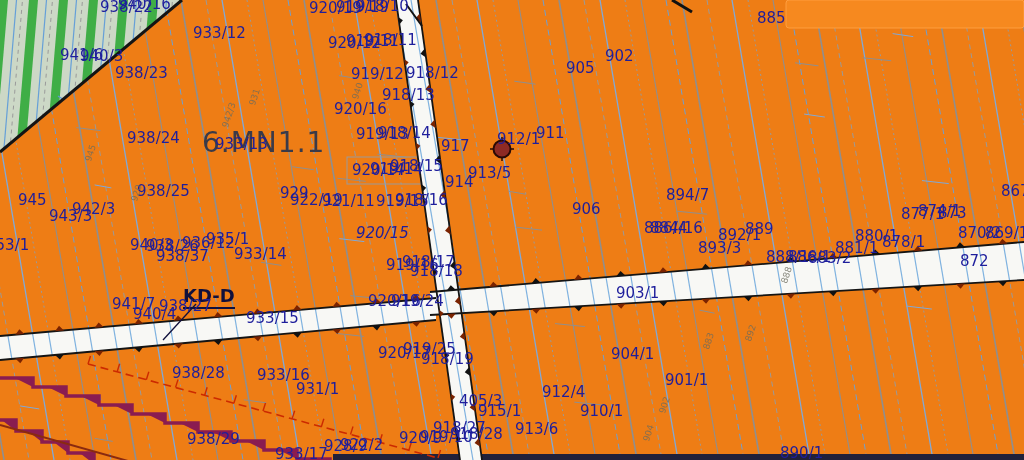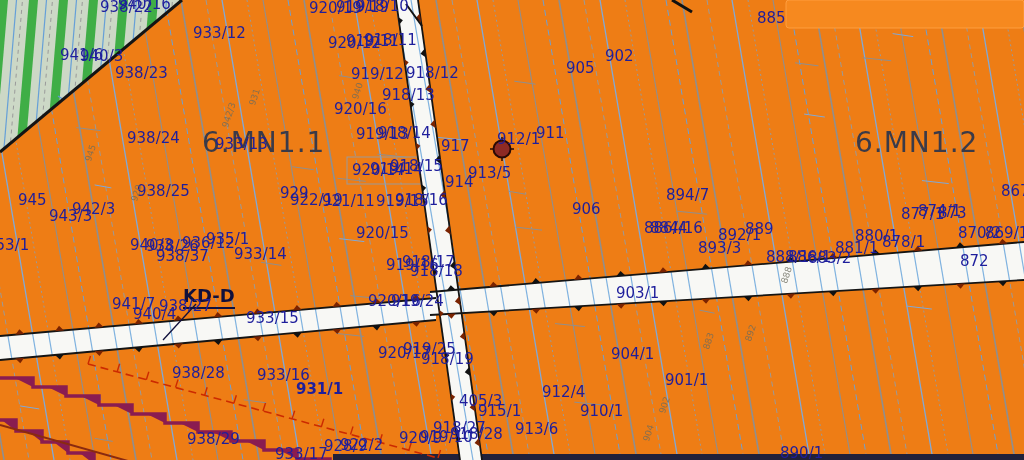--- a/index.html
+++ b/index.html
@@ -324,21 +324,20 @@
       <line x1="502" y1="140.6" x2="502" y2="137" stroke="#2a0a05" stroke-width="1.5"></line>
       <line x1="510.4" y1="149" x2="514" y2="149" stroke="#2a0a05" stroke-width="1.5"></line>
       <line x1="502" y1="157.4" x2="502" y2="161" stroke="#2a0a05" stroke-width="1.5"></line>
       <line x1="493.6" y1="149" x2="490" y2="149" stroke="#2a0a05" stroke-width="1.5"></line>
       <line x1="672" y1="0" x2="692" y2="12" stroke="#111" stroke-width="3"></line>
       <line x1="406" y1="4" x2="422" y2="26" stroke="#111" stroke-width="2"></line>
       <line x1="196" y1="304" x2="163" y2="340" stroke="#10103c" stroke-width="1.3"></line>
     </svg>
   <div id="labels">
     <div class="zone zone-a">6.MN1.1</div>
-    <div class="zone zone-b">6.MN1.2</div>
     <div class="kdd">KD-D</div>
   <div class="lbl" style="left: 100px; top: 0px;">938/22</div>
       <div class="lbl" style="left: 118px; top: -3px;">940/16</div>
       <div class="lbl" style="left: 193px; top: 26px;">933/12</div>
       <div class="lbl" style="left: 115px; top: 66px;">938/23</div>
       <div class="lbl" style="left: 60px; top: 48px;">941/6</div>
       <div class="lbl" style="left: 80px; top: 49px;">940/3</div>
       <div class="lbl" style="left: 309px; top: 1px;">920/19</div>
       <div class="lbl" style="left: 336px; top: 0px;">919/19</div>
       <div class="lbl" style="left: 356px; top: -1px;">918/10</div>
@@ -392,35 +391,35 @@
       <div class="lbl" style="left: 985px; top: 226px;">869/1</div>
       <div class="lbl" style="left: 766px; top: 250px;">888/1</div>
       <div class="lbl" style="left: 788px; top: 250px;">886/1</div>
       <div class="lbl" style="left: 808px; top: 251px;">883/2</div>
       <div class="lbl" style="left: 130px; top: 238px;">940/3</div>
       <div class="lbl" style="left: 146px; top: 239px;">938/26</div>
       <div class="lbl" style="left: 182px; top: 236px;">936/12</div>
       <div class="lbl" style="left: 156px; top: 249px;">938/37</div>
       <div class="lbl" style="left: 206px; top: 232px;">935/1</div>
       <div class="lbl" style="left: 234px; top: 247px;">933/14</div>
-      <div class="lbl" style="left: 356px; top: 226px;">920/15</div>
+      <div class="lbl" style="left: 356px; top: 226px; font-style: italic;">920/15</div>
       <div class="lbl" style="left: 386px; top: 258px;">919/16</div>
       <div class="lbl" style="left: 402px; top: 255px;">918/17</div>
       <div class="lbl" style="left: 410px; top: 264px;">918/18</div>
       <div class="lbl" style="left: 368px; top: 294px;">920/16</div>
       <div class="lbl" style="left: 391px; top: 294px;">919/24</div>
       <div class="lbl" style="left: 616px; top: 286px; text-align: center;">903/1</div>
       <div class="lbl" style="left: 960px; top: 254px;">872</div>
       <div class="lbl" style="left: 246px; top: 311px;">933/15</div>
       <div class="lbl" style="left: 112px; top: 297px;">941/7</div>
       <div class="lbl" style="left: 133px; top: 307px;">940/4</div>
       <div class="lbl" style="left: 159px; top: 299px;">938/27</div>
       <div class="lbl" style="left: 172px; top: 366px;">938/28</div>
       <div class="lbl" style="left: 257px; top: 368px;">933/16</div>
-      <div class="lbl" style="left: 296px; top: 382px; font-weight: bold;">931/1</div>
+      <div class="lbl" style="left: 296px; top: 382px;">931/1</div>
       <div class="lbl" style="left: 378px; top: 346px;">920/17</div>
       <div class="lbl" style="left: 403px; top: 342px;">919/25</div>
       <div class="lbl" style="left: 421px; top: 352px;">918/19</div>
       <div class="lbl" style="left: 611px; top: 347px;">904/1</div>
       <div class="lbl" style="left: 665px; top: 373px;">901/1</div>
       <div class="lbl" style="left: 542px; top: 385px;">912/4</div>
       <div class="lbl" style="left: 580px; top: 404px;">910/1</div>
       <div class="lbl" style="left: 459px; top: 394px;">405/3</div>
       <div class="lbl" style="left: 478px; top: 404px;">915/1</div>
       <div class="lbl" style="left: 515px; top: 422px;">913/6</div>

